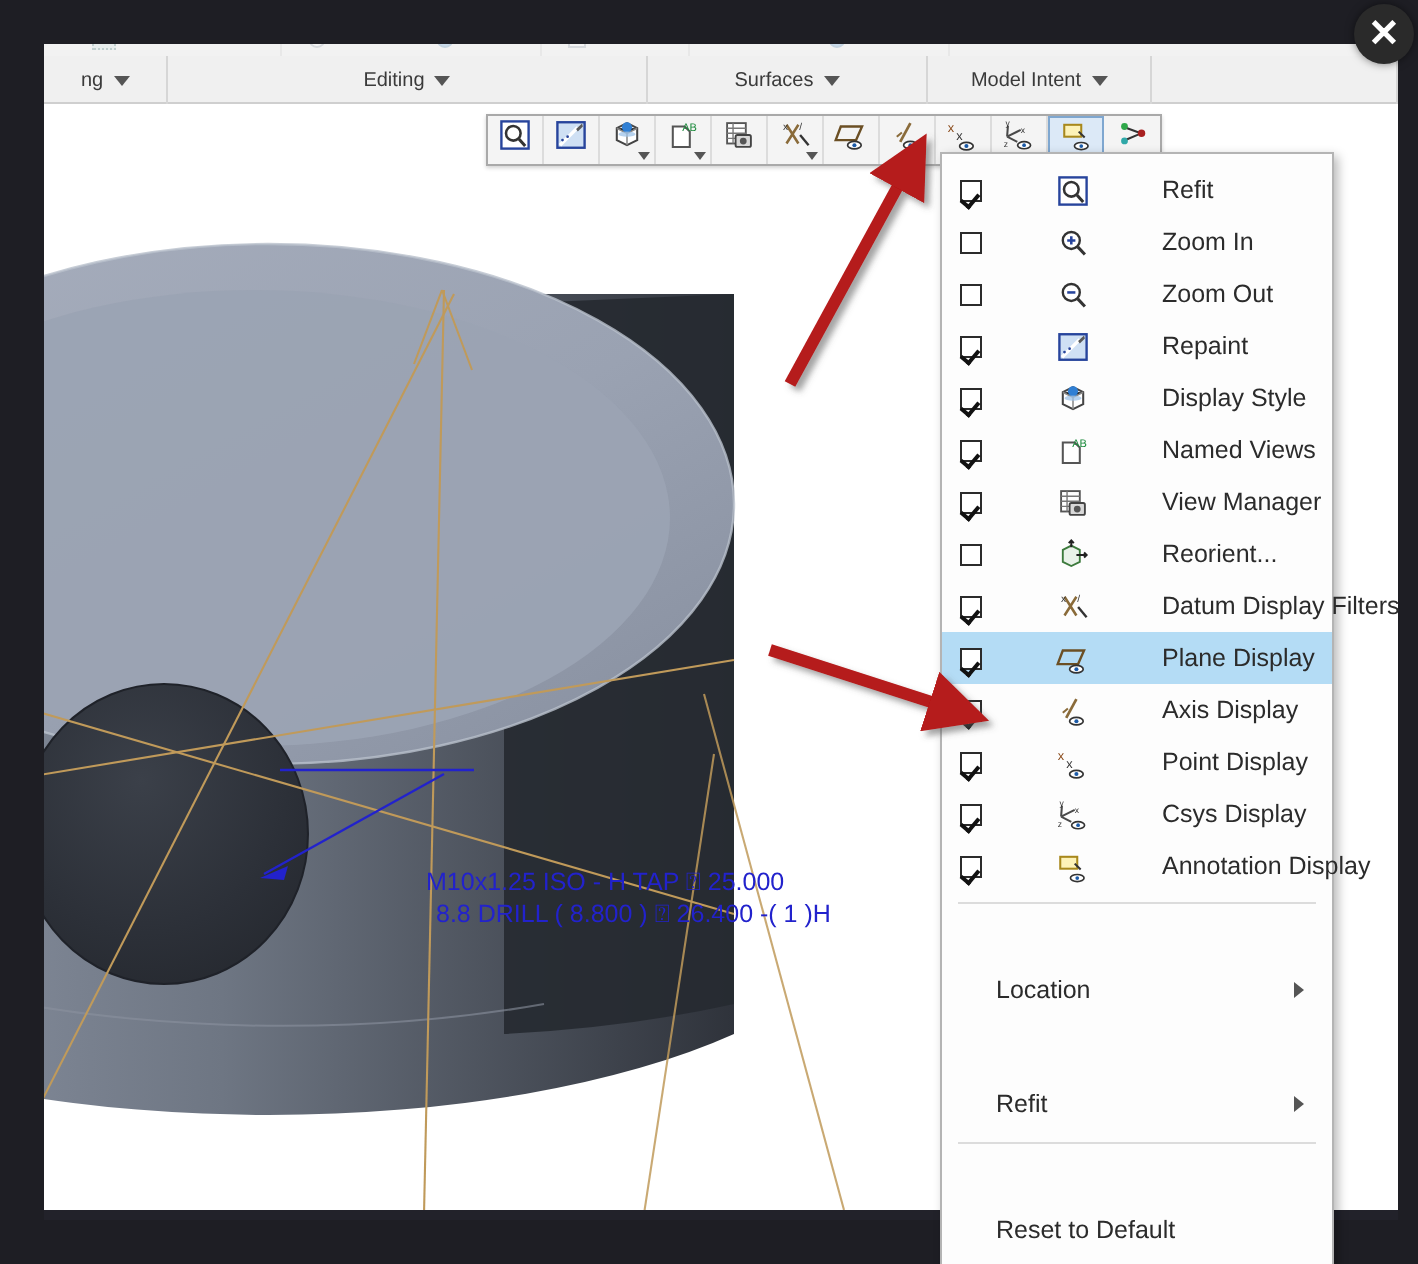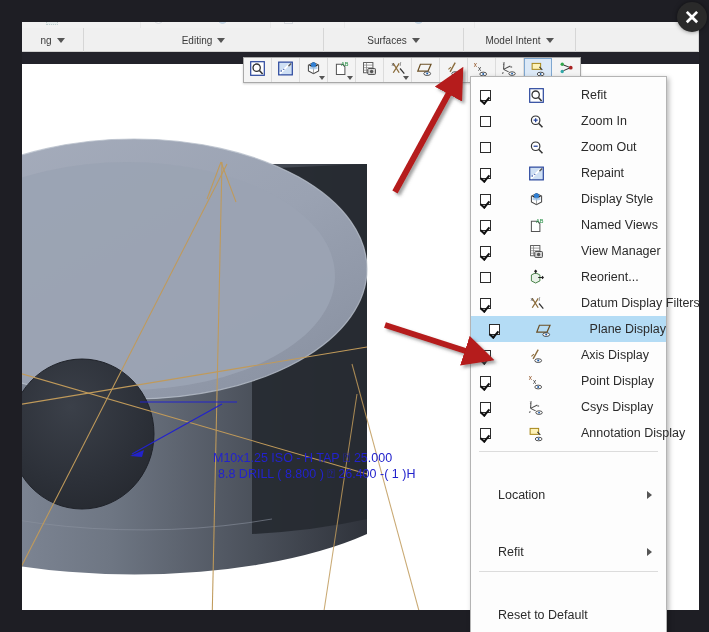--- a/index.html
+++ b/index.html
@@ -68,21 +68,21 @@
     border-right: 1px solid #d6d6d6;
   }
   .rg-cell .caret {
     display:inline-block; margin-left:5px;
     border-left:4px solid transparent; border-right:4px solid transparent;
     border-top:5px solid #555;
   }
 
   
   .graphics {
-    position: absolute; left: 22px; top: 64px; width: 677px; height: 558px;
+    position: absolute; left: 22px; top: 47px; width: 677px; height: 558px;
     background: #ffffff;
     overflow: hidden;
   }
   .gfx-svg { position:absolute; left:0; top:0; }
 
   
   .view-toolbar {
     position: absolute; left: 243px; top: 57px;
     height: 26px;
     background: #f4f4f4;
@@ -120,21 +120,21 @@
   }
   .mi {
     position: relative;
     height: 26px;
     display: flex; align-items: center;
     padding-left: 9px;
     font-size: 12.5px; color: #2b2b2b;
     white-space: nowrap;
     gap: 28px;
   }
-  .mi.hl { background: #b4dcf5; justify-content: flex-end; }
+  .mi.hl { background: #b4dcf5; }
   .mi .cb {
     width: 11px; height: 11px; flex: 0 0 11px;
     border: 1px solid #2b2b2b; background: #fff;
     position: relative; margin-right: 7px;
   }
   .mi .cb.on::after {
     content: "";
     position: absolute; left: 1px; top: 4px;
     width: 4px; height: 7px;
     border-right: 2px solid #111; border-bottom: 2px solid #111;

